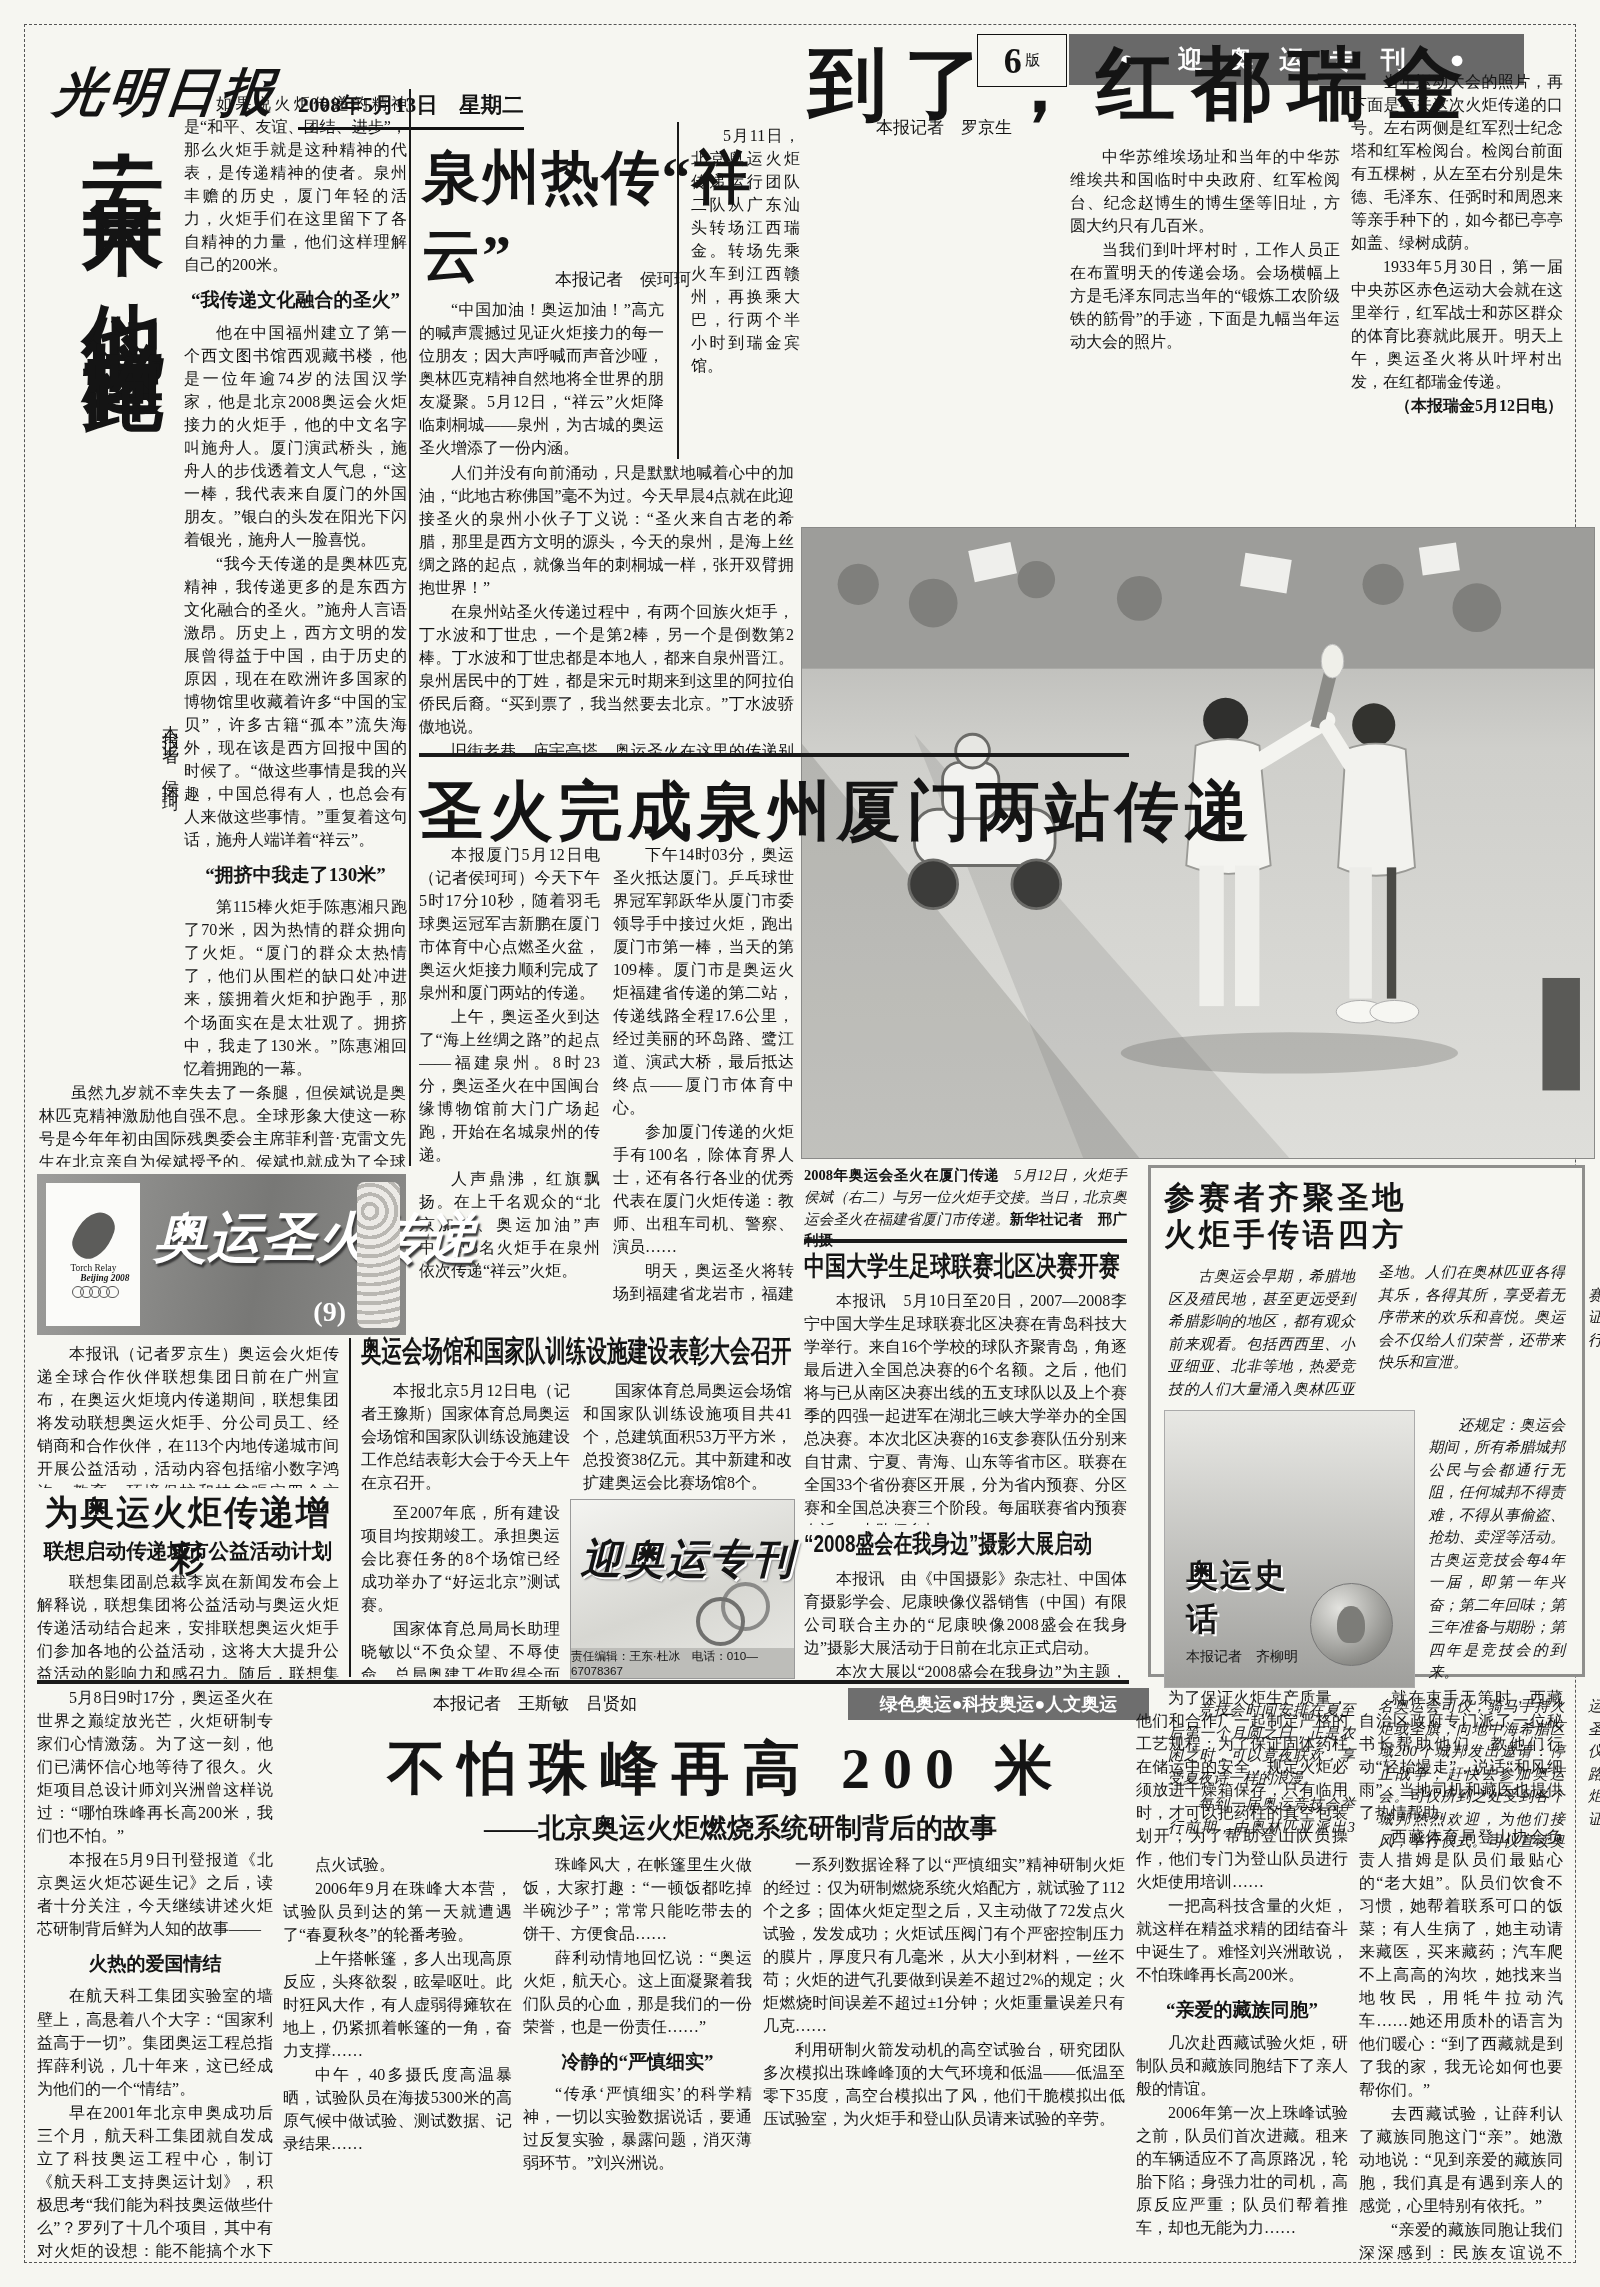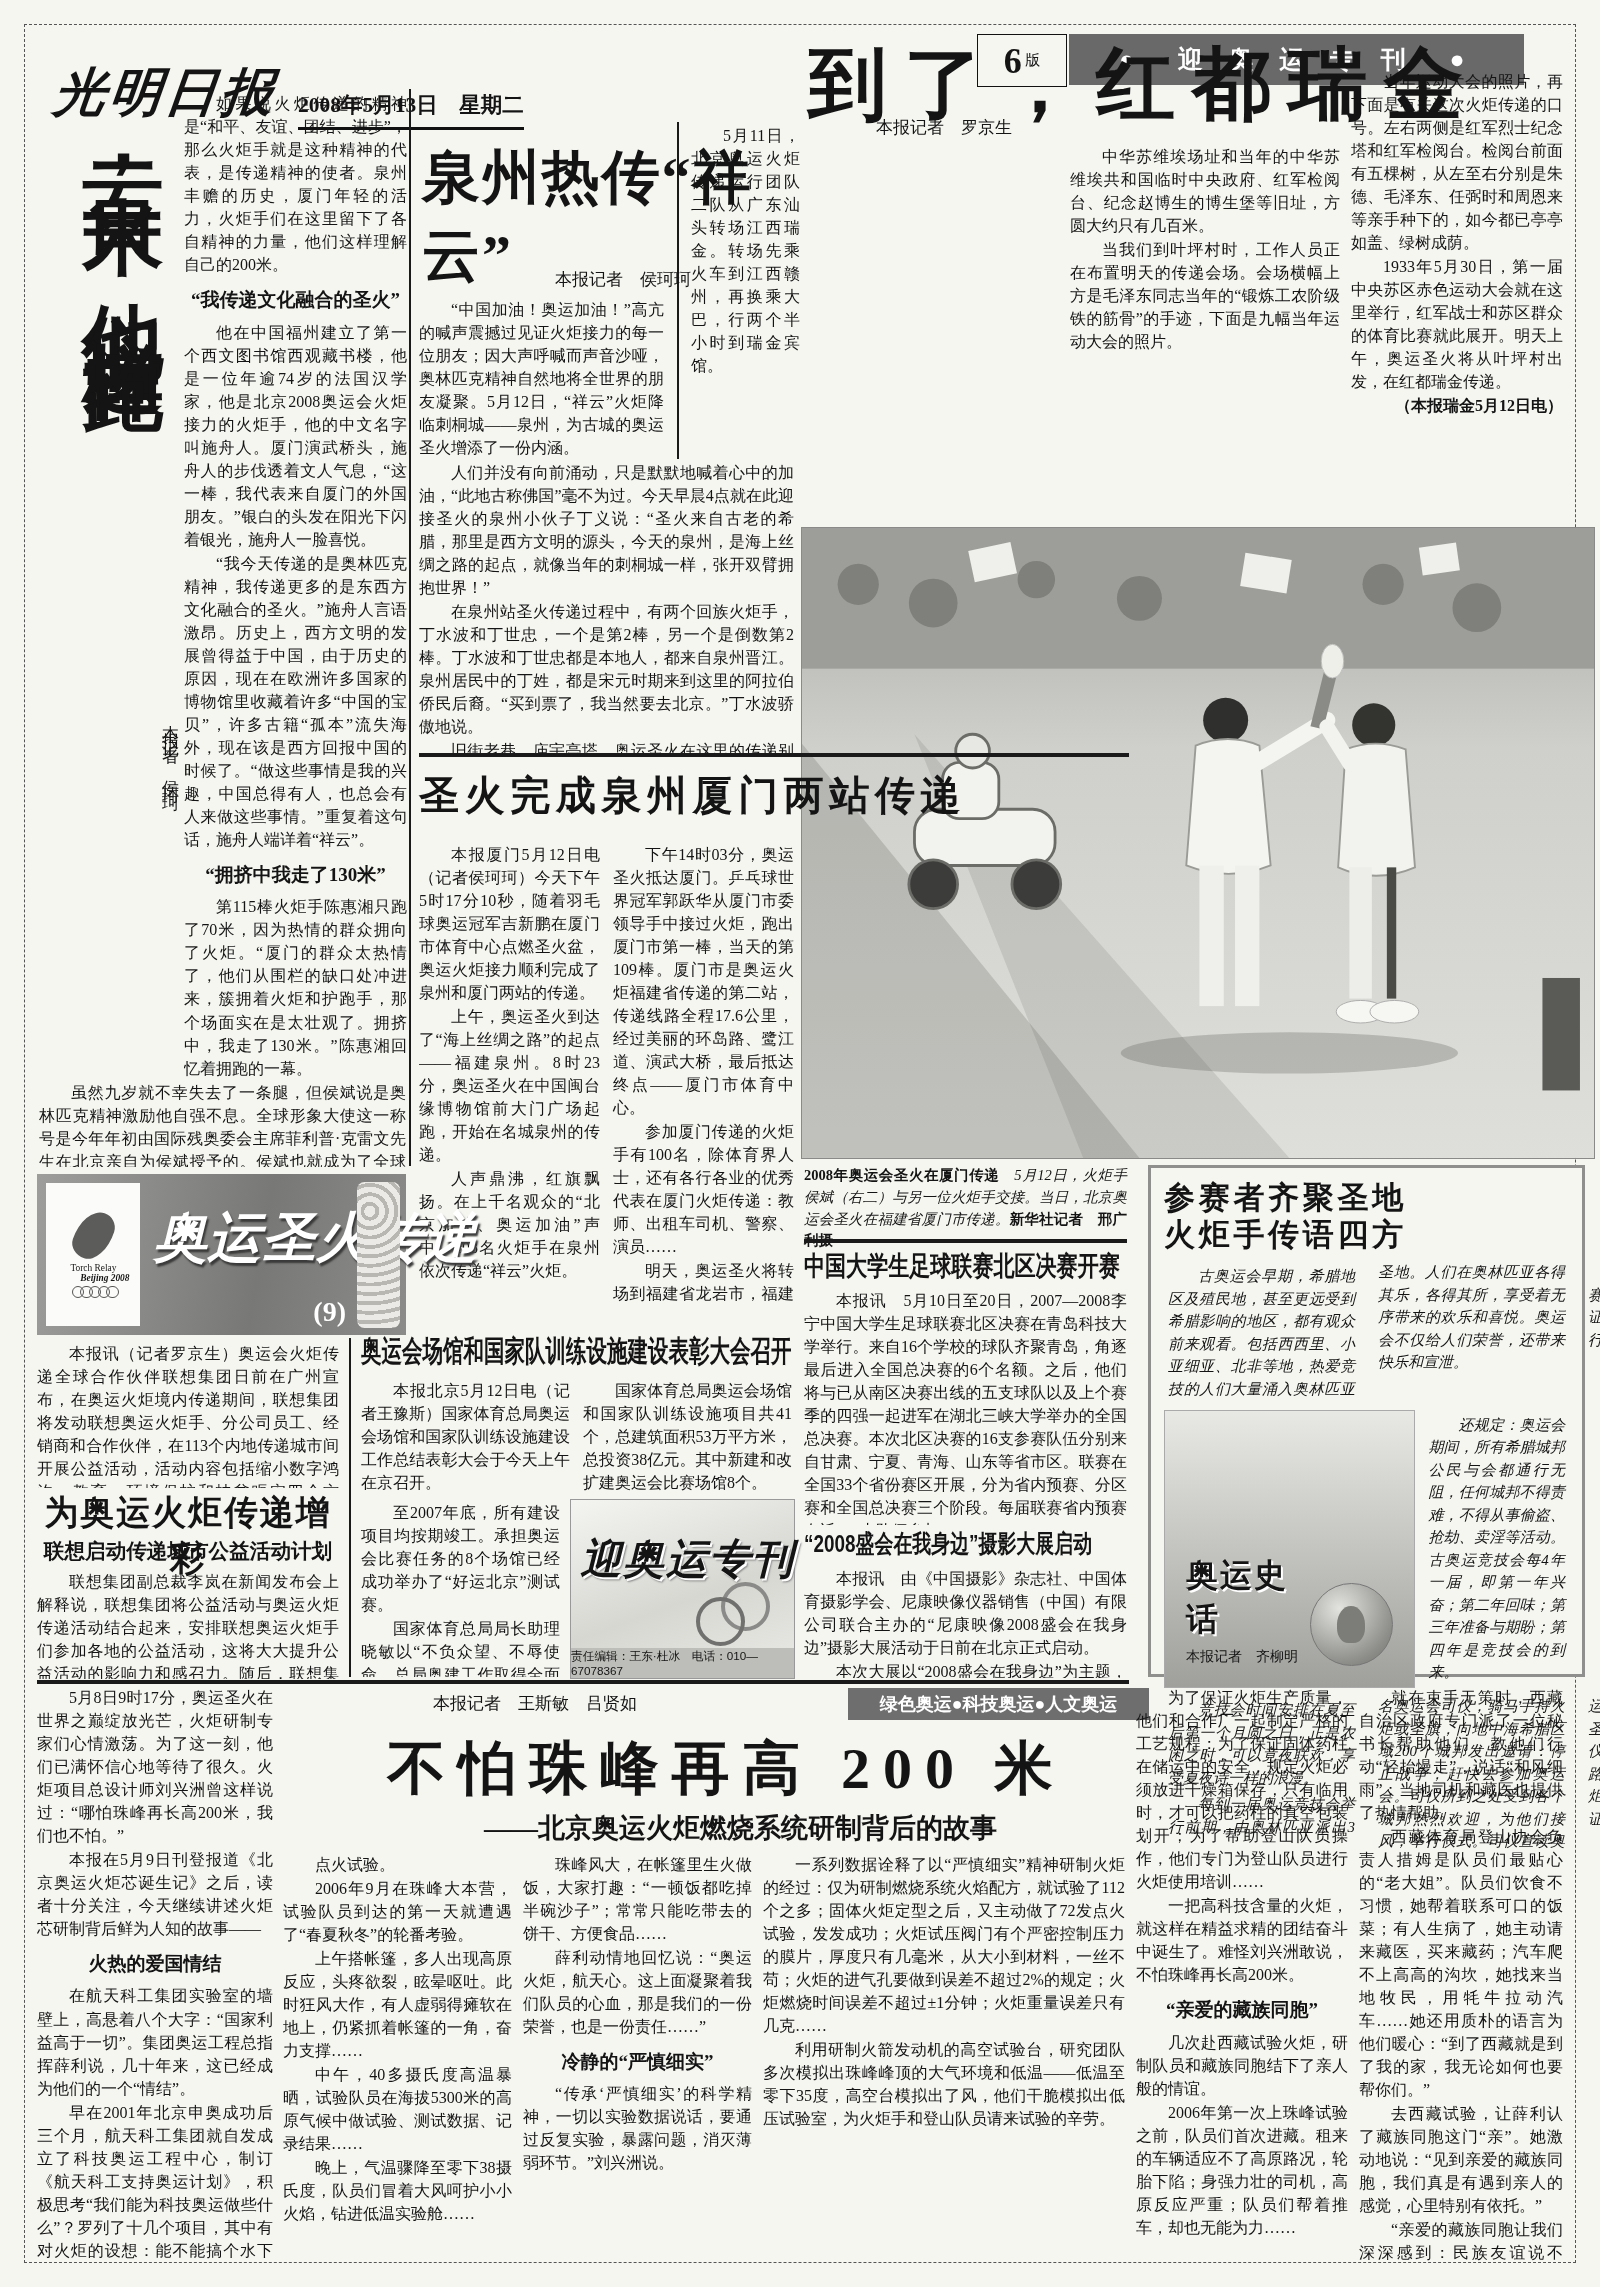--- a/index.html
+++ b/index.html
@@ -32,22 +32,22 @@
       font-size:25px;font-weight:bold;letter-spacing:9.4px;}
   
   .vtitle{position:absolute;left:52px;top:105px;height:946px;width:111px;
       writing-mode:vertical-rl;font-size:81px;font-weight:900;letter-spacing:13px;line-height:1.0;}
   .vbyline{position:absolute;left:156px;top:712px;height:337px;width:26px;
       writing-mode:vertical-rl;font-size:17px;letter-spacing:7.5px;}
   
   .h-a2{position:absolute;left:422px;top:139px;width:412px;font-size:58px;font-weight:900;letter-spacing:1.9px;}
   .h-a3{position:absolute;left:808px;top:32px;width:755px;font-size:79px;font-weight:900;
       letter-spacing:17px;white-space:nowrap;}
-  .h-a4{position:absolute;left:419px;top:768px;width:710px;font-size:40px;font-weight:900;
-      text-align:left;letter-spacing:5.6px;white-space:nowrap;}
+  .h-a4{position:absolute;left:419px;top:768px;width:710px;font-size:64px;font-weight:900;
+      text-align:right;letter-spacing:5.6px;white-space:nowrap;}
   .h-mid{font-weight:bold;white-space:nowrap;display:inline-block;transform-origin:left center;}
   .h-feature{position:absolute;left:347px;top:1730px;width:759px;text-align:center;
       font-size:58px;font-weight:900;letter-spacing:13px;white-space:nowrap;}
   .sub-feature{position:absolute;left:375px;top:1810px;width:731px;text-align:center;
       font-size:27px;font-weight:bold;}
   .gband{position:absolute;left:848px;top:1688px;width:301px;height:32px;background:#6e6e6e;
       color:#fff;font-size:18px;font-weight:bold;display:flex;align-items:center;justify-content:center;}
   
   .banner{position:absolute;left:37px;top:1174px;width:369px;height:161px;
       background:linear-gradient(100deg,#9d9d9b,#787876 60%,#8b8b89);display:flex;align-items:stretch;}
@@ -369,21 +369,20 @@
         <p>在航天科工集团实验室的墙壁上，高悬着八个大字：“国家利益高于一切”。集团奥运工程总指挥薛利说，几十年来，这已经成为他们的一个“情结”。</p>
         <p>早在2001年北京申奥成功后三个月，航天科工集团就自发成立了科技奥运工程中心，制订《航天科工支持奥运计划》，积极思考“我们能为科技奥运做些什么”？罗列了十几个项目，其中有对火炬的设想：能不能搞个水下点火？</p>
       </div>
   </div>
   <div class="blk txt" style="left:283px;top:1853px;width:229px;height:412px;">
     <div>
         <p>点火试验。</p>
         <p>2006年9月在珠峰大本营，试验队员到达的第一天就遭遇了“春夏秋冬”的轮番考验。</p>
         <p>上午搭帐篷，多人出现高原反应，头疼欲裂，眩晕呕吐。此时狂风大作，有人虚弱得瘫软在地上，仍紧抓着帐篷的一角，奋力支撑……</p>
         <p>中午，40多摄氏度高温暴晒，试验队员在海拔5300米的高原气候中做试验、测试数据、记录结果……</p>
-        <p>晚上，气温骤降至零下38摄氏度，队员们冒着大风呵护小小火焰，钻进低温实验舱……</p>
       </div>
   </div>
   <div class="blk txt" style="left:523px;top:1853px;width:229px;height:412px;">
     <div>
         <p>珠峰风大，在帐篷里生火做饭，大家打趣：“一顿饭都吃掉半碗沙子”；常常只能吃带去的饼干、方便食品……</p>
         <p>薛利动情地回忆说：“奥运火炬，航天心。这上面凝聚着我们队员的心血，那是我们的一份荣誉，也是一份责任……”</p>
       </div>
     <h4 class="subhead">冷静的“严慎细实”</h4>
     <div>
         <p>“传承‘严慎细实’的科学精神，一切以实验数据说话，要通过反复实验，暴露问题，消灭薄弱环节。”刘兴洲说。</p>

